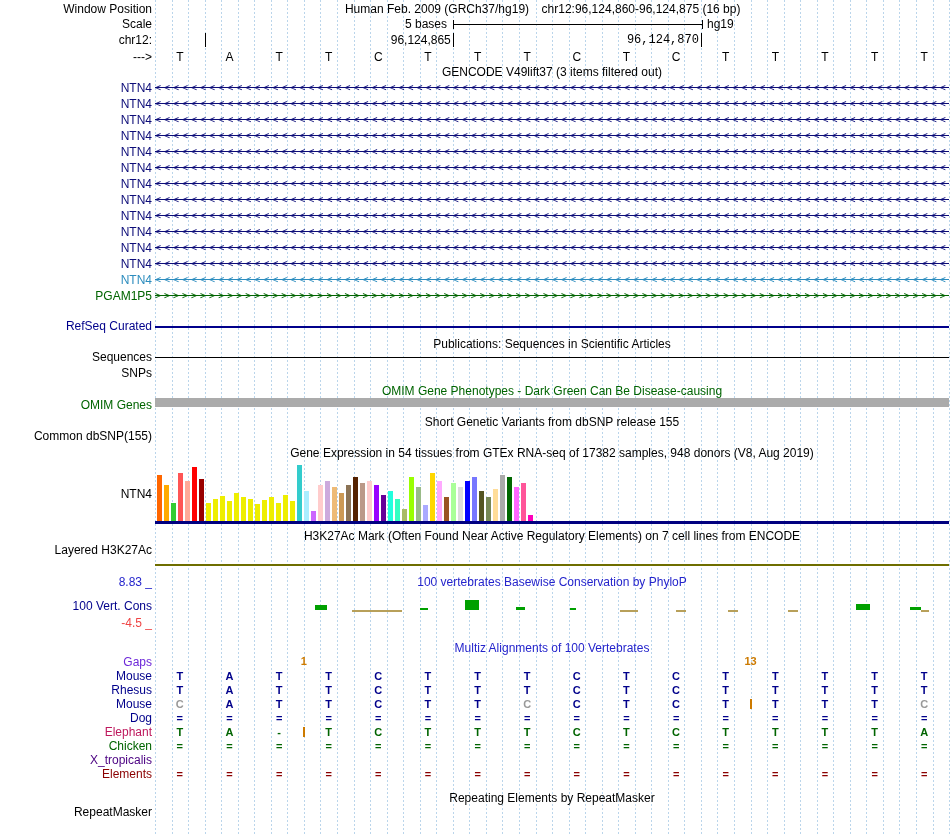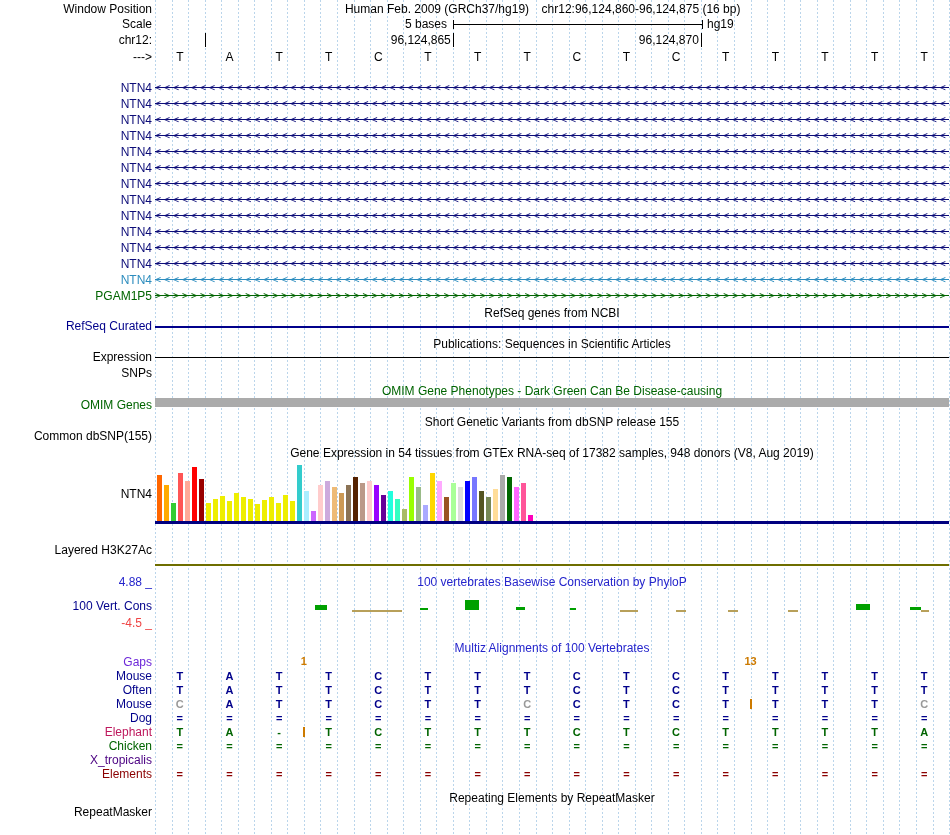--- a/index.html
+++ b/index.html
@@ -101,21 +101,21 @@
   <span class="rightedge" style="top:17px;left:447px">5 bases</span>
   <div class="scalebar"></div>
   <span class="abs" style="top:17px;left:707px">hg19</span>
 
   <span class="gutter" style="top:33px">chr12:</span>
   <div id="ruler">
       <div class="rtick" style="left: 204.6px;"></div>
       <div class="rtick" style="left: 452.8px;"></div>
       <div class="rlabel" style="left: 450.8px;">96,124,865</div>
       <div class="rtick" style="left: 700.9px;"></div>
-      <div class="rlabel" style="left: 698.9px;">96,124,870</div>
+      <div class="rlabel" style="left: 698.9px; font-family: Liberation Mono, monospace;">96,124,870</div>
     </div>
 
   <span class="gutter" style="top:50px">---&gt;</span>
   <div id="seq-row">
       <div class="base" style="left: 179.8px;">T</div>
       <div class="base" style="left: 229.4px;">A</div>
       <div class="base" style="left: 279.1px;">T</div>
       <div class="base" style="left: 328.7px;">T</div>
       <div class="base" style="left: 378.3px;">C</div>
       <div class="base" style="left: 427.9px;">T</div>
@@ -124,20 +124,21 @@
       <div class="base" style="left: 576.8px;">C</div>
       <div class="base" style="left: 626.4px;">T</div>
       <div class="base" style="left: 676.1px;">C</div>
       <div class="base" style="left: 725.7px;">T</div>
       <div class="base" style="left: 775.3px;">T</div>
       <div class="base" style="left: 824.9px;">T</div>
       <div class="base" style="left: 874.6px;">T</div>
       <div class="base" style="left: 924.2px;">T</div>
     </div>
 
+  <div class="title" style="top:65px">GENCODE V49lift37 (3 items filtered out)</div>
   <div id="genes">
       <div class="generow" style="top: 80px;">
         <div class="glabel" style="color: rgb(12, 12, 120);">NTN4</div>
         <div class="genetrack">
           <div class="geneline" style="background: rgb(12, 12, 120);"></div>
           <div class="genearrows" style="color: rgb(12, 12, 120);">&lt;&lt;&lt;&lt;&lt;&lt;&lt;&lt;&lt;&lt;&lt;&lt;&lt;&lt;&lt;&lt;&lt;&lt;&lt;&lt;&lt;&lt;&lt;&lt;&lt;&lt;&lt;&lt;&lt;&lt;&lt;&lt;&lt;&lt;&lt;&lt;&lt;&lt;&lt;&lt;&lt;&lt;&lt;&lt;&lt;&lt;&lt;&lt;&lt;&lt;&lt;&lt;&lt;&lt;&lt;&lt;&lt;&lt;&lt;&lt;&lt;&lt;&lt;&lt;&lt;&lt;&lt;&lt;&lt;&lt;&lt;&lt;&lt;&lt;&lt;&lt;&lt;&lt;&lt;&lt;&lt;&lt;&lt;&lt;&lt;&lt;&lt;&lt;&lt;&lt;&lt;&lt;&lt;&lt;&lt;</div>
         </div>
       </div>
       <div class="generow" style="top: 96px;">
         <div class="glabel" style="color: rgb(12, 12, 120);">NTN4</div>
@@ -225,26 +226,25 @@
       </div>
       <div class="generow" style="top: 288px;">
         <div class="glabel" style="color: rgb(0, 100, 0);">PGAM1P5</div>
         <div class="genetrack">
           <div class="geneline" style="background: rgb(0, 100, 0);"></div>
           <div class="genearrows" style="color: rgb(0, 100, 0);">&gt;&gt;&gt;&gt;&gt;&gt;&gt;&gt;&gt;&gt;&gt;&gt;&gt;&gt;&gt;&gt;&gt;&gt;&gt;&gt;&gt;&gt;&gt;&gt;&gt;&gt;&gt;&gt;&gt;&gt;&gt;&gt;&gt;&gt;&gt;&gt;&gt;&gt;&gt;&gt;&gt;&gt;&gt;&gt;&gt;&gt;&gt;&gt;&gt;&gt;&gt;&gt;&gt;&gt;&gt;&gt;&gt;&gt;&gt;&gt;&gt;&gt;&gt;&gt;&gt;&gt;&gt;&gt;&gt;&gt;&gt;&gt;&gt;&gt;&gt;&gt;&gt;&gt;&gt;&gt;&gt;&gt;&gt;&gt;&gt;&gt;&gt;&gt;&gt;&gt;&gt;&gt;&gt;&gt;&gt;</div>
         </div>
       </div>
     </div>
 
-  <div class="title" style="top:306px">RefSeq genes from NCBI</div>
   <span class="gutter" style="top:319px;color:#00008b">RefSeq Curated</span>
   <div class="hline" style="top:326px;height:2px;background:#00008b"></div>
 
   <div class="title" style="top:337px">Publications: Sequences in Scientific Articles</div>
-  <span class="gutter" style="top:350px">Expression</span>
+  <span class="gutter" style="top:350px">Sequences</span>
   <div class="hline" style="top:357px;height:1px;background:#000"></div>
 
   <span class="gutter" style="top:366px">SNPs</span>
 
   <div class="title" style="top:384px;color:#006400">OMIM Gene Phenotypes - Dark Green Can Be Disease-causing</div>
   <span class="gutter" style="top:398px;color:#006400">OMIM Genes</span>
   <div class="hline" style="top:398px;height:9px;background:#ababab"></div>
 
   <div class="title" style="top:415px">Short Genetic Variants from dbSNP release 155</div>
   <span class="gutter" style="top:429px">Common dbSNP(155)</span>
@@ -302,24 +302,25 @@
       <div class="gtexbar" style="height: 24px; background: rgb(119, 136, 85);"></div>
       <div class="gtexbar" style="height: 32px; background: rgb(255, 221, 153);"></div>
       <div class="gtexbar" style="height: 46px; background: rgb(170, 170, 170);"></div>
       <div class="gtexbar" style="height: 44px; background: rgb(0, 102, 0);"></div>
       <div class="gtexbar" style="height: 34px; background: rgb(255, 102, 255);"></div>
       <div class="gtexbar" style="height: 38px; background: rgb(255, 85, 153);"></div>
       <div class="gtexbar" style="height: 6px; background: rgb(255, 0, 187);"></div>
     </div>
   <div class="hline" style="top:521px;height:3px;background:#000080"></div>
 
+  <div class="title" style="top:529px">H3K27Ac Mark (Often Found Near Active Regulatory Elements) on 7 cell lines from ENCODE</div>
   <span class="gutter" style="top:543px">Layered H3K27Ac</span>
   <div class="hline" style="top:564px;height:2px;background:#6e6e00"></div>
 
-  <span class="gutter" style="top:575px;color:#2424cc">4.88 _</span>
+  <span class="gutter" style="top:575px;color:#2424cc">8.83 _</span>
   <div class="title" style="top:575px;color:#2424cc">100 vertebrates Basewise Conservation by PhyloP</div>
   <span class="gutter" style="top:599px;color:#00008b">100 Vert. Cons</span>
   <div id="cons-track">
       <div class="consmark" style="left: 160px; width: 12px; height: 5px; bottom: 15px; background: rgb(0, 160, 0);"></div>
       <div class="consmark" style="left: 197px; width: 50px; height: 2px; top: 15px; background: rgb(184, 160, 90);"></div>
       <div class="consmark" style="left: 265px; width: 8px; height: 2px; bottom: 15px; background: rgb(0, 160, 0);"></div>
       <div class="consmark" style="left: 310px; width: 14px; height: 10px; bottom: 15px; background: rgb(0, 160, 0);"></div>
       <div class="consmark" style="left: 361px; width: 9px; height: 3px; bottom: 15px; background: rgb(0, 160, 0);"></div>
       <div class="consmark" style="left: 415px; width: 6px; height: 2px; bottom: 15px; background: rgb(0, 160, 0);"></div>
       <div class="consmark" style="left: 465px; width: 18px; height: 2px; top: 15px; background: rgb(184, 160, 90);"></div>
@@ -352,21 +353,21 @@
         <div class="mzcell" style="left: 576.8px; color: rgb(0, 0, 139);">C</div>
         <div class="mzcell" style="left: 626.4px; color: rgb(0, 0, 139);">T</div>
         <div class="mzcell" style="left: 676.1px; color: rgb(0, 0, 139);">C</div>
         <div class="mzcell" style="left: 725.7px; color: rgb(0, 0, 139);">T</div>
         <div class="mzcell" style="left: 775.3px; color: rgb(0, 0, 139);">T</div>
         <div class="mzcell" style="left: 824.9px; color: rgb(0, 0, 139);">T</div>
         <div class="mzcell" style="left: 874.6px; color: rgb(0, 0, 139);">T</div>
         <div class="mzcell" style="left: 924.2px; color: rgb(0, 0, 139);">T</div>
       </div>
       <div class="mzrow" style="top: 683px;">
-        <div class="glabel" style="color: rgb(0, 0, 139);">Often</div>
+        <div class="glabel" style="color: rgb(0, 0, 139);">Rhesus</div>
         <div class="mzcell" style="left: 179.8px; color: rgb(0, 0, 139);">T</div>
         <div class="mzcell" style="left: 229.4px; color: rgb(0, 0, 139);">A</div>
         <div class="mzcell" style="left: 279.1px; color: rgb(0, 0, 139);">T</div>
         <div class="mzcell" style="left: 328.7px; color: rgb(0, 0, 139);">T</div>
         <div class="mzcell" style="left: 378.3px; color: rgb(0, 0, 139);">C</div>
         <div class="mzcell" style="left: 427.9px; color: rgb(0, 0, 139);">T</div>
         <div class="mzcell" style="left: 477.6px; color: rgb(0, 0, 139);">T</div>
         <div class="mzcell" style="left: 527.2px; color: rgb(0, 0, 139);">T</div>
         <div class="mzcell" style="left: 576.8px; color: rgb(0, 0, 139);">C</div>
         <div class="mzcell" style="left: 626.4px; color: rgb(0, 0, 139);">T</div>

